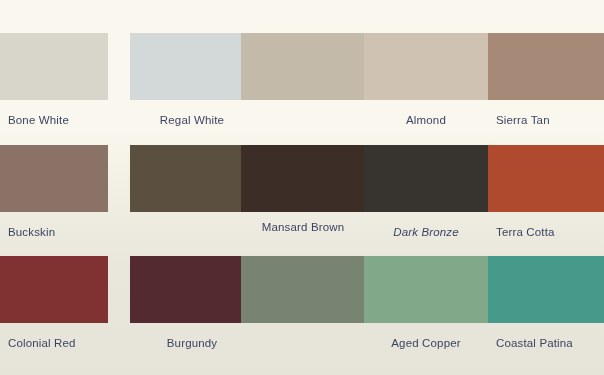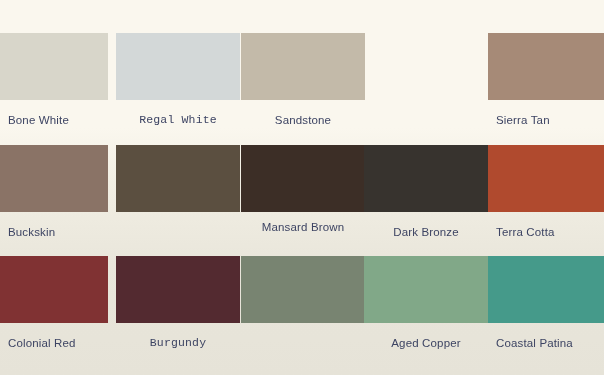--- a/index.html
+++ b/index.html
@@ -52,21 +52,21 @@
   .swatch-row.row-1 { top: 145px; }
   .swatch-row.row-2 { top: 256px; }
 
   .swatch-cell {
     position: absolute;
     top: 0;
     width: 124px;
     height: 112px;
   }
   .swatch-cell.col-0 { left: -16px; }
-  .swatch-cell.col-1 { left: 116px; font-family: Liberation Mono, monospace; }
+  .swatch-cell.col-1 { left: 130px; }
   .swatch-cell.col-2 { left: 241px; }
   .swatch-cell.col-3 { left: 364px; }
   .swatch-cell.col-4 { left: 488px; width: 132px; }
 
   .swatch-chip {
     width: 100%;
     height: 67px;
     display: block;
   }
 
@@ -98,21 +98,24 @@
       <div class="swatch-cell col-0">
         <span class="swatch-chip" style="background-color: rgb(216, 214, 202);"></span>
         <span class="swatch-label" style="color: rgb(61, 68, 99);">Bone White</span>
       </div>
       <div class="swatch-cell col-1">
         <span class="swatch-chip" style="background-color: rgb(211, 216, 216);"></span>
         <span class="swatch-label" style="color: rgb(61, 68, 99);">Regal White</span>
       </div>
       <div class="swatch-cell col-2">
         <span class="swatch-chip" style="background-color: rgb(195, 186, 169);"></span>
-        <span class="swatch-label" style="color: rgb(61, 68, 99);">Sandstone</span>
+      </div>
+      <div class="swatch-cell col-3">
+        <span class="swatch-chip" style="background-color: rgb(207, 194, 178);"></span>
+        <span class="swatch-label" style="color: rgb(61, 68, 99);">Almond</span>
       </div>
       <div class="swatch-cell col-4">
         <span class="swatch-chip" style="background-color: rgb(166, 138, 119);"></span>
         <span class="swatch-label" style="color: rgb(61, 68, 99);">Sierra Tan</span>
       </div>
     </div>
 
     <div class="swatch-row row-1">
       <div class="swatch-cell col-0">
         <span class="swatch-chip" style="background-color: rgb(138, 115, 102);"></span>
@@ -120,21 +123,21 @@
       </div>
       <div class="swatch-cell col-1">
         <span class="swatch-chip" style="background-color: rgb(91, 79, 64);"></span>
       </div>
       <div class="swatch-cell col-2">
         <span class="swatch-chip" style="background-color: rgb(60, 46, 38);"></span>
         <span class="swatch-label" style="color: rgb(61, 68, 99); margin-top: 8px;">Mansard Brown</span>
       </div>
       <div class="swatch-cell col-3">
         <span class="swatch-chip" style="background-color: rgb(55, 51, 46);"></span>
-        <span class="swatch-label" style="color: rgb(61, 68, 99);">Dark Bronze</span>
+        <span class="swatch-label" style="color: rgb(61, 68, 99); font-style: italic;">Dark Bronze</span>
       </div>
       <div class="swatch-cell col-4">
         <span class="swatch-chip" style="background-color: rgb(176, 74, 46);"></span>
         <span class="swatch-label" style="color: rgb(61, 68, 99);">Terra Cotta</span>
       </div>
     </div>
 
     <div class="swatch-row row-2">
       <div class="swatch-cell col-0">
         <span class="swatch-chip" style="background-color: rgb(128, 50, 51);"></span>

